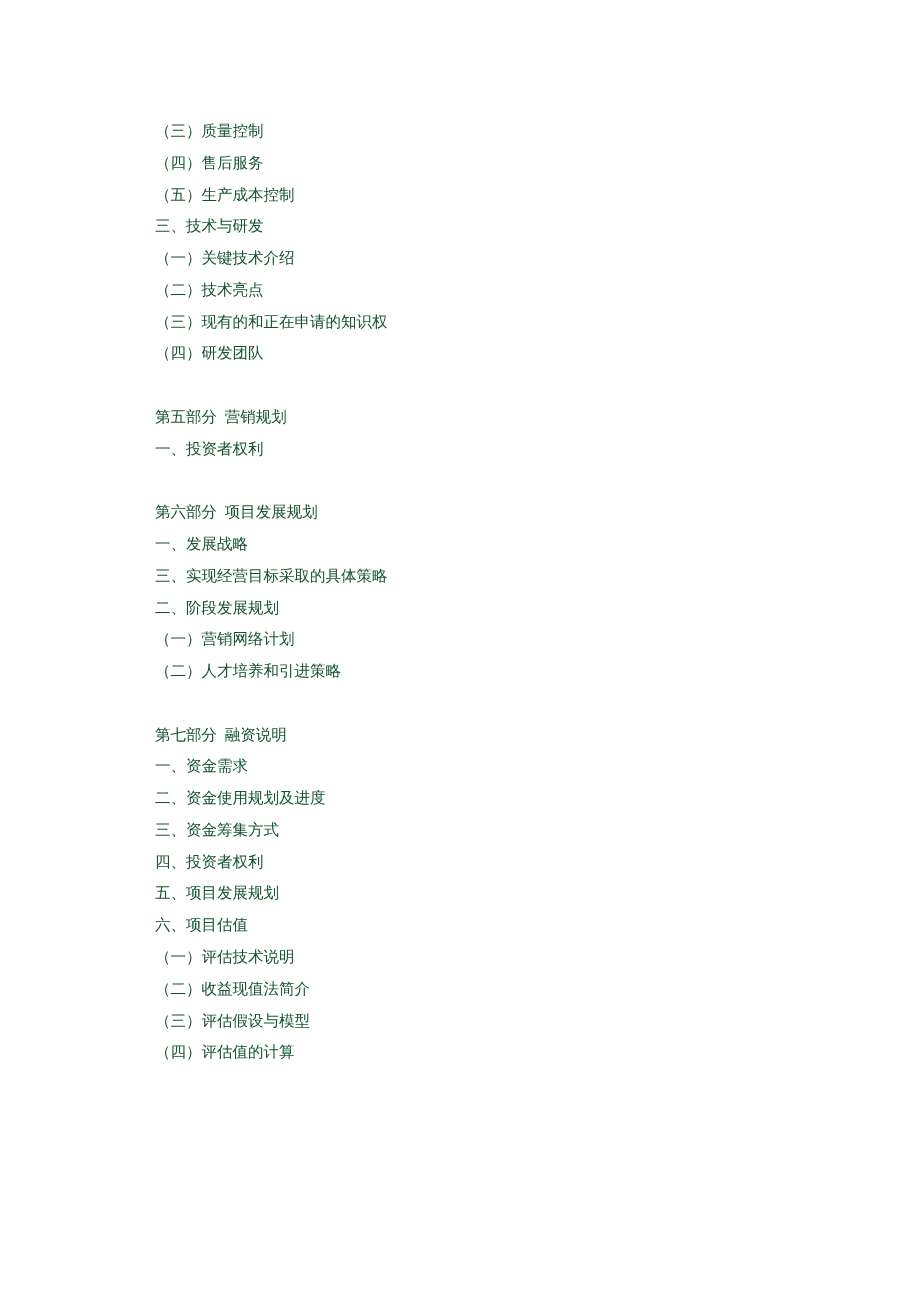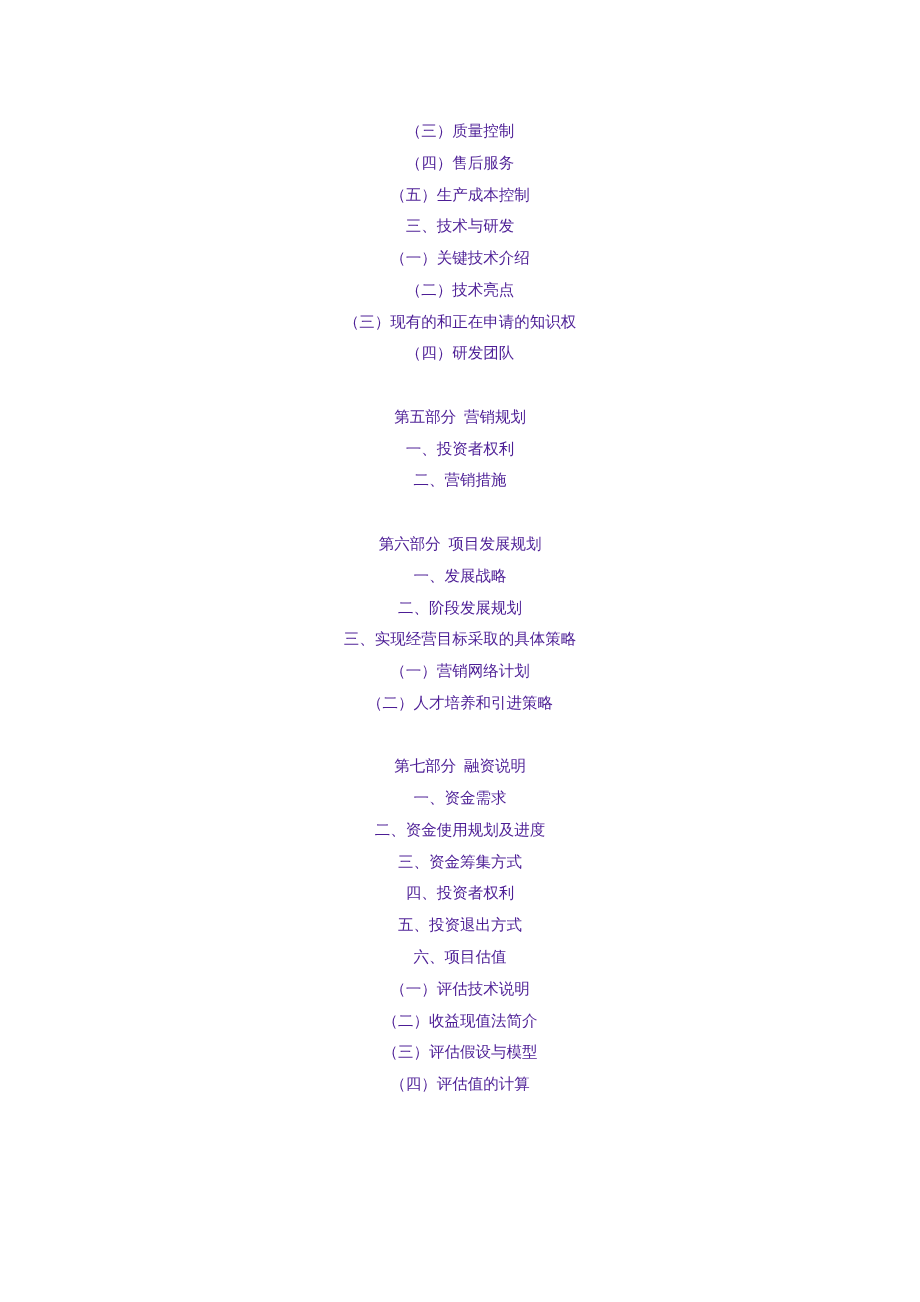--- a/index.html
+++ b/index.html
@@ -10,22 +10,21 @@
     body {
       background: #ffffff;
       font-family: "SimSun", "宋体", serif;
       width: 920px;
       height: 1302px;
       padding: 115px 155px 100px 155px;
     }
     .content {
       font-size: 15.5px;
       line-height: 2.05;
-      color: #4c1d95;
-      text-align: center;
+      color: #14532d;
     }
     .line {
       white-space: pre;
     }
     .blank {
       height: 31.8px;
     }
   </style>
 </head>
 <body>
@@ -35,33 +34,32 @@
   <div class="line">（四）售后服务</div>
   <div class="line">（五）生产成本控制</div>
   <div class="line">三、技术与研发</div>
   <div class="line">（一）关键技术介绍</div>
   <div class="line">（二）技术亮点</div>
   <div class="line">（三）现有的和正在申请的知识权</div>
   <div class="line">（四）研发团队</div>
   <div class="blank"></div>
   <div class="line">第五部分  营销规划</div>
   <div class="line">一、投资者权利</div>
-  <div class="line">二、营销措施</div>
   <div class="blank"></div>
   <div class="line">第六部分  项目发展规划</div>
   <div class="line">一、发展战略</div>
+  <div class="line">三、实现经营目标采取的具体策略</div>
   <div class="line">二、阶段发展规划</div>
-  <div class="line">三、实现经营目标采取的具体策略</div>
   <div class="line">（一）营销网络计划</div>
   <div class="line">（二）人才培养和引进策略</div>
   <div class="blank"></div>
   <div class="line">第七部分  融资说明</div>
   <div class="line">一、资金需求</div>
   <div class="line">二、资金使用规划及进度</div>
   <div class="line">三、资金筹集方式</div>
   <div class="line">四、投资者权利</div>
-  <div class="line">五、投资退出方式</div>
+  <div class="line">五、项目发展规划</div>
   <div class="line">六、项目估值</div>
   <div class="line">（一）评估技术说明</div>
   <div class="line">（二）收益现值法简介</div>
   <div class="line">（三）评估假设与模型</div>
   <div class="line">（四）评估值的计算</div>
 </div>
 
 </body></html>

